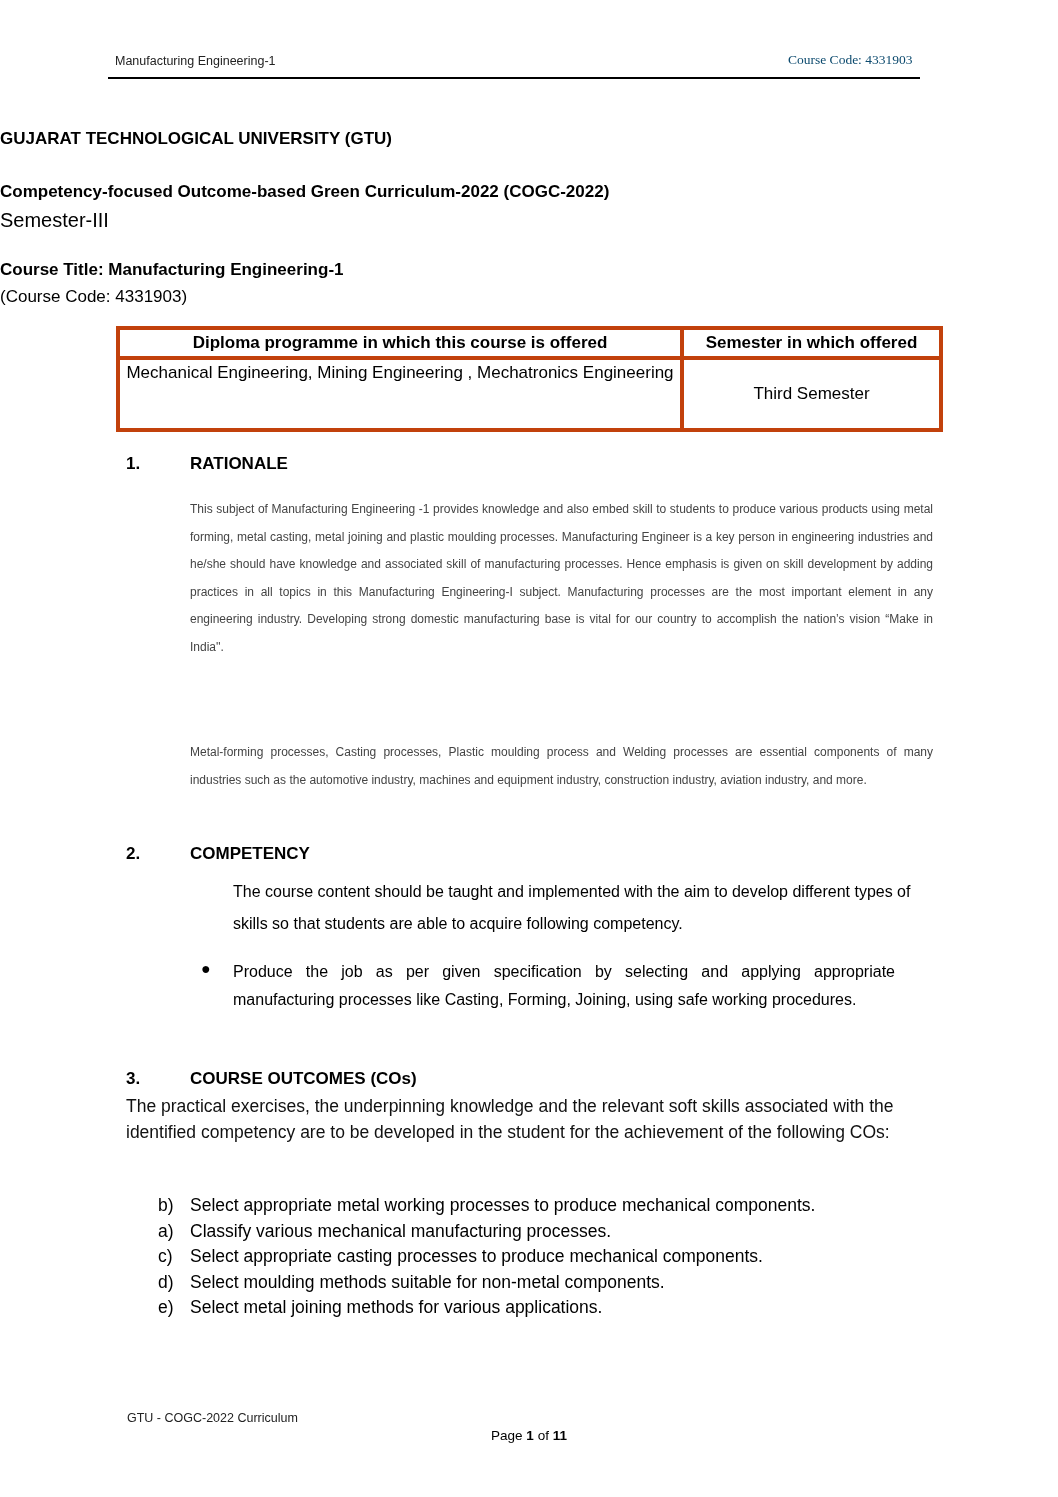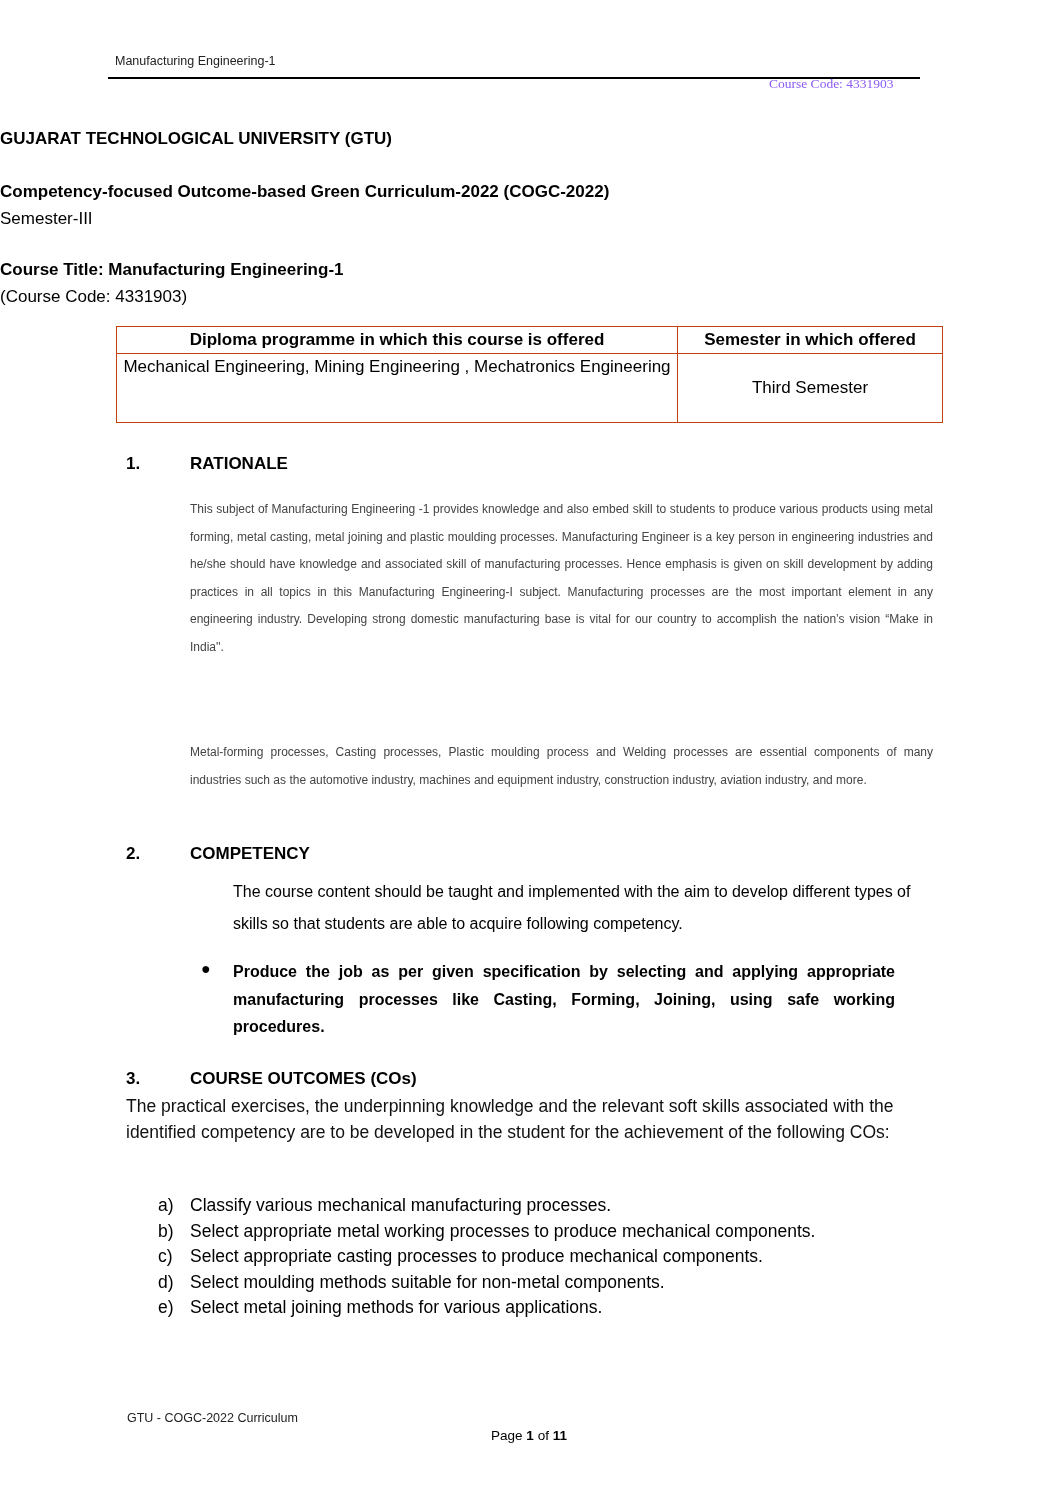--- a/index.html
+++ b/index.html
@@ -1,36 +1,36 @@
 <!DOCTYPE html>
 <html><head>
 <meta charset="utf-8">
 <style>
   html, body { margin: 0; padding: 0; background: #ffffff; }
   body { width: 1058px; height: 1497px; position: relative; font-family: "Liberation Sans", sans-serif; color: #000; overflow: hidden; }
   .abs { position: absolute; }
   .hdr-left { left: 115px; top: 54px; font-size: 12.5px; color: #222; }
-  .hdr-right { left: 769px; top: 52px; font-size: 13.5px; font-family: "Liberation Serif", serif; color: #8b5cf6; margin-top: 24px; }
+  .hdr-right { left: 788px; top: 52px; font-size: 13.5px; font-family: "Liberation Serif", serif; color: #0c4a6e; }
   .hdr-rule { left: 108px; top: 77px; width: 812px; height: 2px; background: #000; }
   .center { left: 0; width: 1058px; text-align: left; }
   .t1 { top: 129px; font-size: 17px; font-weight: bold; }
   .t2 { top: 182px; font-size: 17px; font-weight: bold; }
-  .t3 { top: 209px; font-size: 17px; }
+  .t3 { top: 209px; font-size: 20px; }
   .t4 { top: 260px; font-size: 17px; font-weight: bold; }
   .t5 { top: 287px; font-size: 17px; }
   table.prog { position: absolute; left: 116px; top: 326px; width: 827px; border-collapse: collapse; font-size: 17px; }
-  table.prog td, table.prog th { border: 1px solid #c2410c; text-align: center; padding: 0 4px; }
+  table.prog td, table.prog th { border: 4px solid #c2410c; text-align: center; padding: 0 4px; }
   table.prog th { height: 26px; font-weight: bold; }
   table.prog td { height: 68px; line-height: 26px; vertical-align: middle; }
   .sec-num { left: 126px; font-size: 17px; font-weight: bold; }
   .sec-title { left: 190px; font-size: 17px; font-weight: bold; }
   .para { left: 190px; width: 743px; font-size: 12px; line-height: 27.6px; text-align: justify; color: #444; }
   .comp-para { left: 233px; width: 680px; font-size: 16px; line-height: 32px; color: #000000; }
   .bullet-dot { left: 201px; top: 960px; font-size: 16px; }
-  .bullet-text { left: 233px; top: 958px; width: 662px; font-size: 16px; line-height: 27.6px; font-weight: bold; text-align: justify; text-align-last: left; }
+  .bullet-text { left: 233px; top: 958px; width: 662px; font-size: 16px; line-height: 27.6px; font-weight: normal; text-align: justify; text-align-last: left; }
   .co-intro { left: 126px; top: 1094px; width: 800px; font-size: 17.5px; line-height: 25.5px; color: #111; }
   .co-list { left: 158px; top: 1193px; font-size: 17.5px; line-height: 25.5px; margin: 0; padding: 0; list-style: none; }
   .co-list li { white-space: nowrap; }
   .co-letter { display: inline-block; width: 32px; }
   .ftr-left { left: 127px; top: 1411px; font-size: 12.5px; color: #222; }
   .ftr-center { left: 0; width: 1058px; text-align: center; top: 1428px; font-size: 13.5px; }
   .ftr-center b { font-weight: bold; }
 </style>
 </head>
 <body>
@@ -66,21 +66,21 @@
 <div class="abs sec-num" style="top:844px">2.</div>
 <div class="abs sec-title" style="top:844px">COMPETENCY</div>
 <div class="abs comp-para" style="top:876px">The course content should be taught and implemented with the aim to develop different types of skills so that students are able to acquire following competency.</div>
 <div class="abs bullet-dot">●</div>
 <div class="abs bullet-text">Produce the job as per given specification by selecting and applying appropriate manufacturing processes like Casting, Forming, Joining, using safe working procedures.</div>
 
 <div class="abs sec-num" style="top:1069px">3.</div>
 <div class="abs sec-title" style="top:1069px">COURSE OUTCOMES (COs)</div>
 <div class="abs co-intro">The practical exercises, the underpinning knowledge and the relevant soft skills associated with the identified competency are to be developed in the student for   the achievement of the following COs:</div>
 <ul class="abs co-list">
+  <li><span class="co-letter">b)</span><span>Select appropriate metal working processes to produce mechanical components.</span></li>
   <li><span class="co-letter">a)</span><span>Classify various mechanical manufacturing processes.</span></li>
-  <li><span class="co-letter">b)</span><span>Select appropriate metal working processes to produce mechanical components.</span></li>
   <li><span class="co-letter">c)</span><span>Select appropriate casting processes to produce mechanical components.</span></li>
   <li><span class="co-letter">d)</span><span>Select moulding methods suitable for non-metal components.</span></li>
   <li><span class="co-letter">e)</span><span>Select metal joining methods for various applications.</span></li>
 </ul>
 
 <div class="abs ftr-left">GTU - COGC-2022 Curriculum</div>
 <div class="abs ftr-center"><span>Page </span><b>1</b><span> of </span><b>11</b></div>
 
 </body></html>

